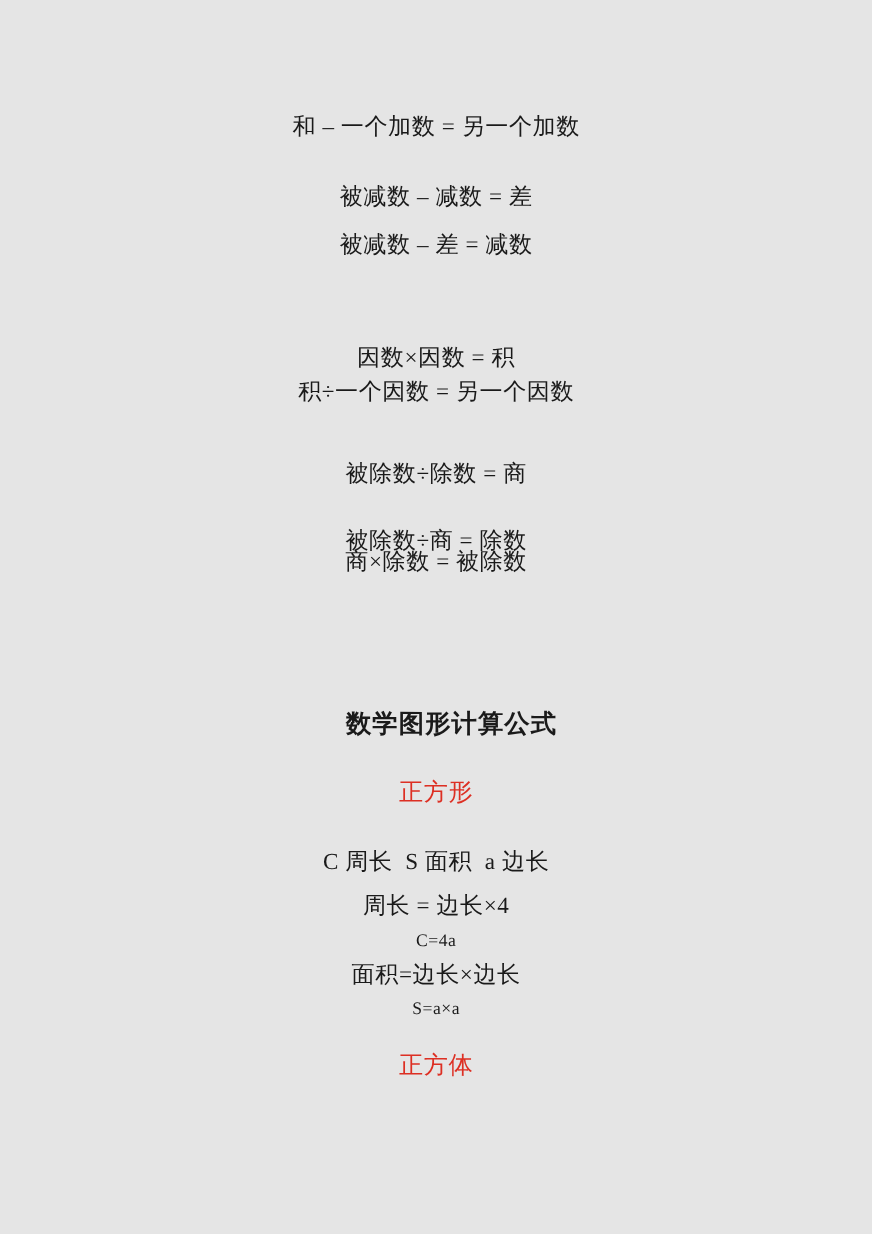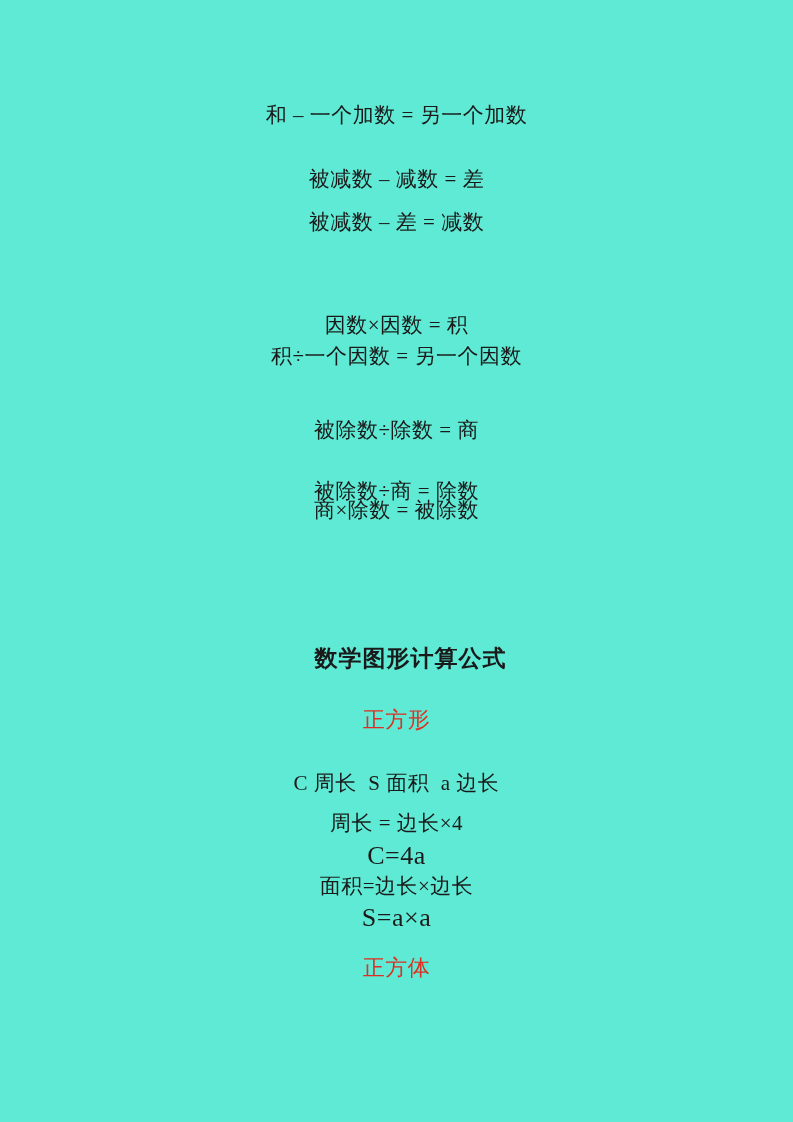--- a/index.html
+++ b/index.html
@@ -4,21 +4,21 @@
 <style>
   html, body {
     margin: 0;
     padding: 0;
     background: #ffffff;
   }
   .page {
     position: relative;
     width: 793px;
     height: 1122px;
-    background: #5eead4;
+    background: #e5e5e5;
     overflow: hidden;
     font-family: "Liberation Serif", "DejaVu Serif", serif;
   }
   .line {
     position: absolute;
     left: 0;
     width: 100%;
     text-align: center;
     transform: translateY(-50%);
     white-space: pre-wrap;
@@ -31,21 +31,21 @@
     font-weight: bold;
     font-size: 23px;
     letter-spacing: 1px;
     padding-left: 14px;
   }
   .red {
     color: #dd2f23;
     font-size: 22px;
   }
   .latin {
-    font-size: 26px;
+    font-size: 16px;
     letter-spacing: 0.5px;
   }
 </style>
 </head>
 <body>
 
 <div class="page">
 
   <div class="line" style="top:115px">和 – 一个加数 = 另一个加数</div>
 

